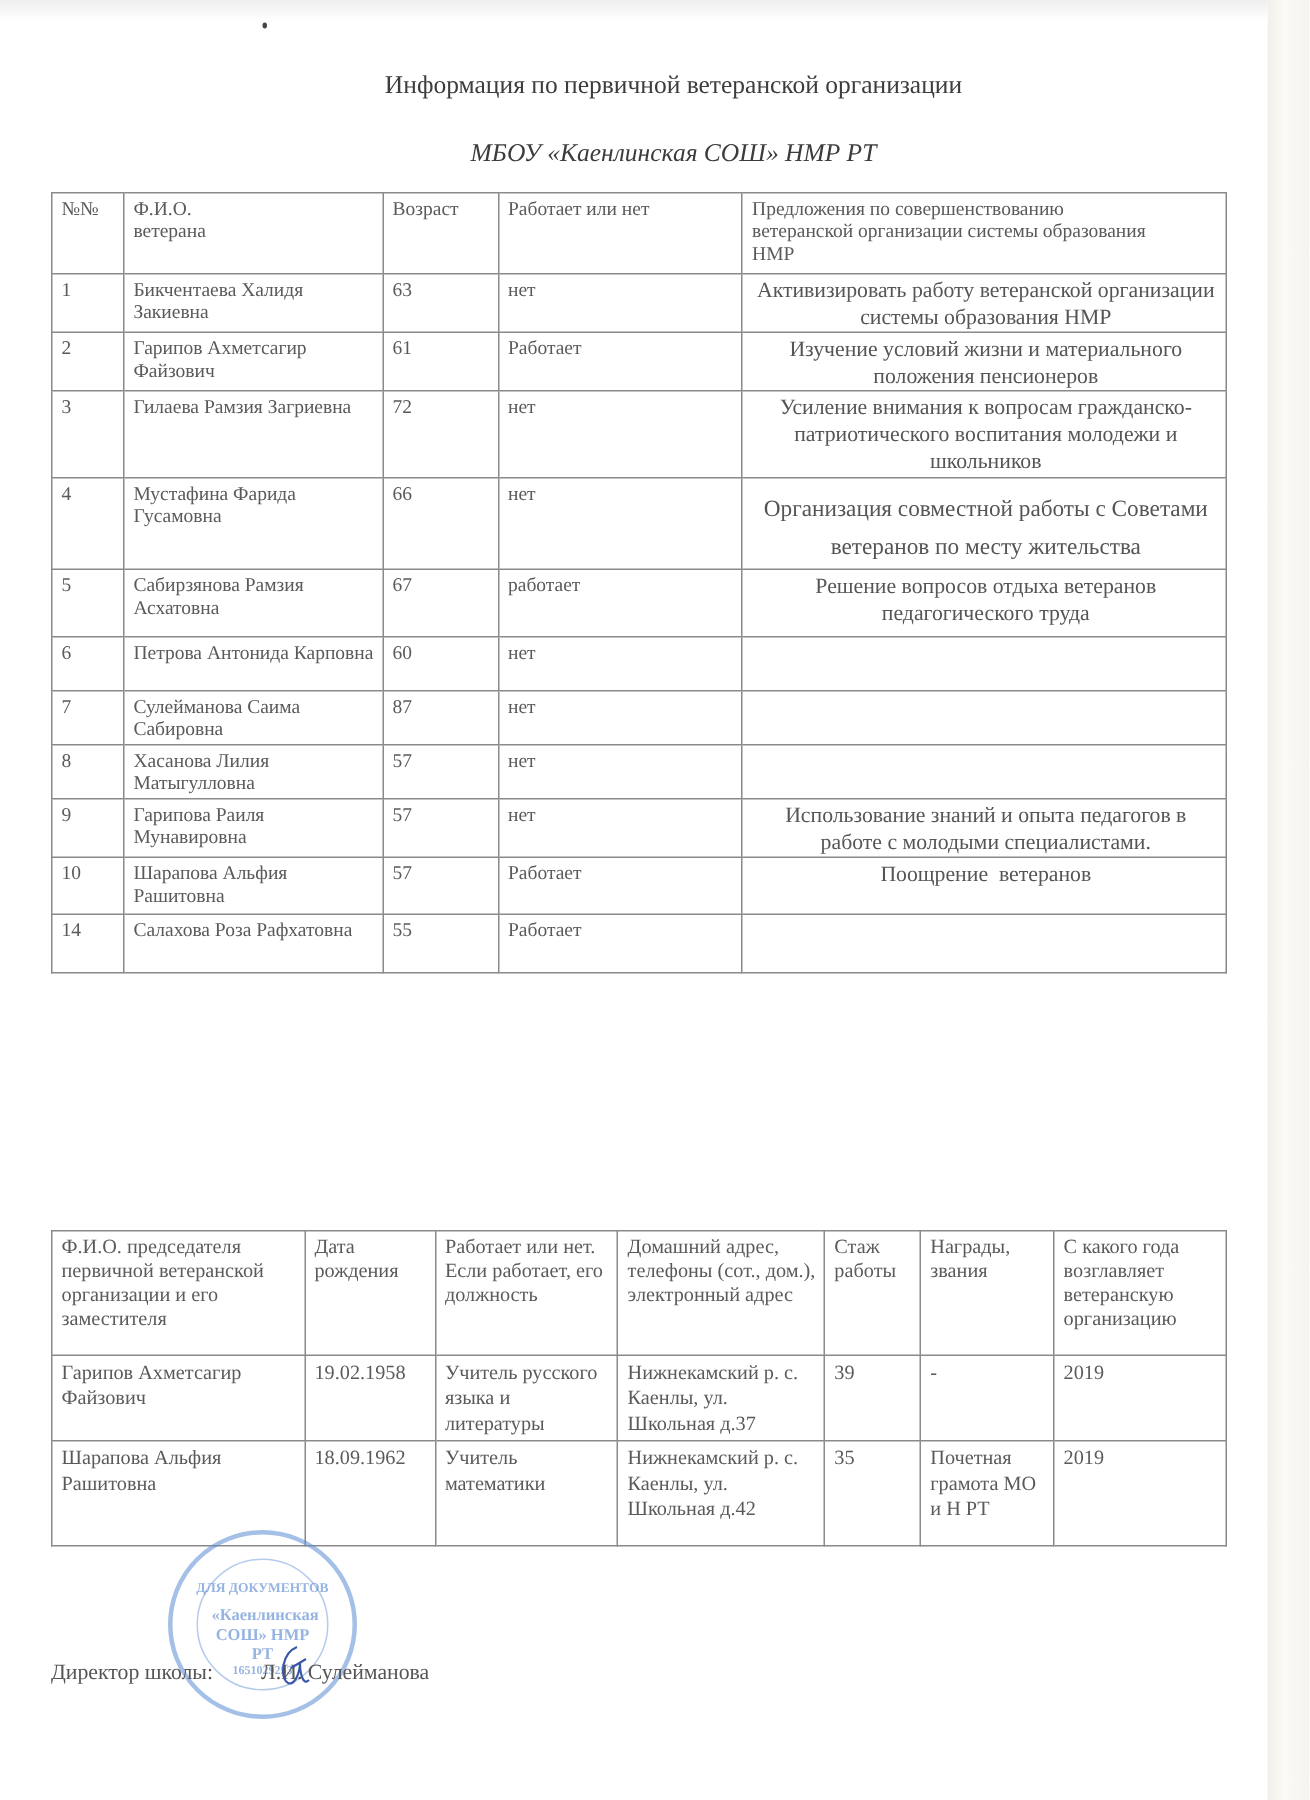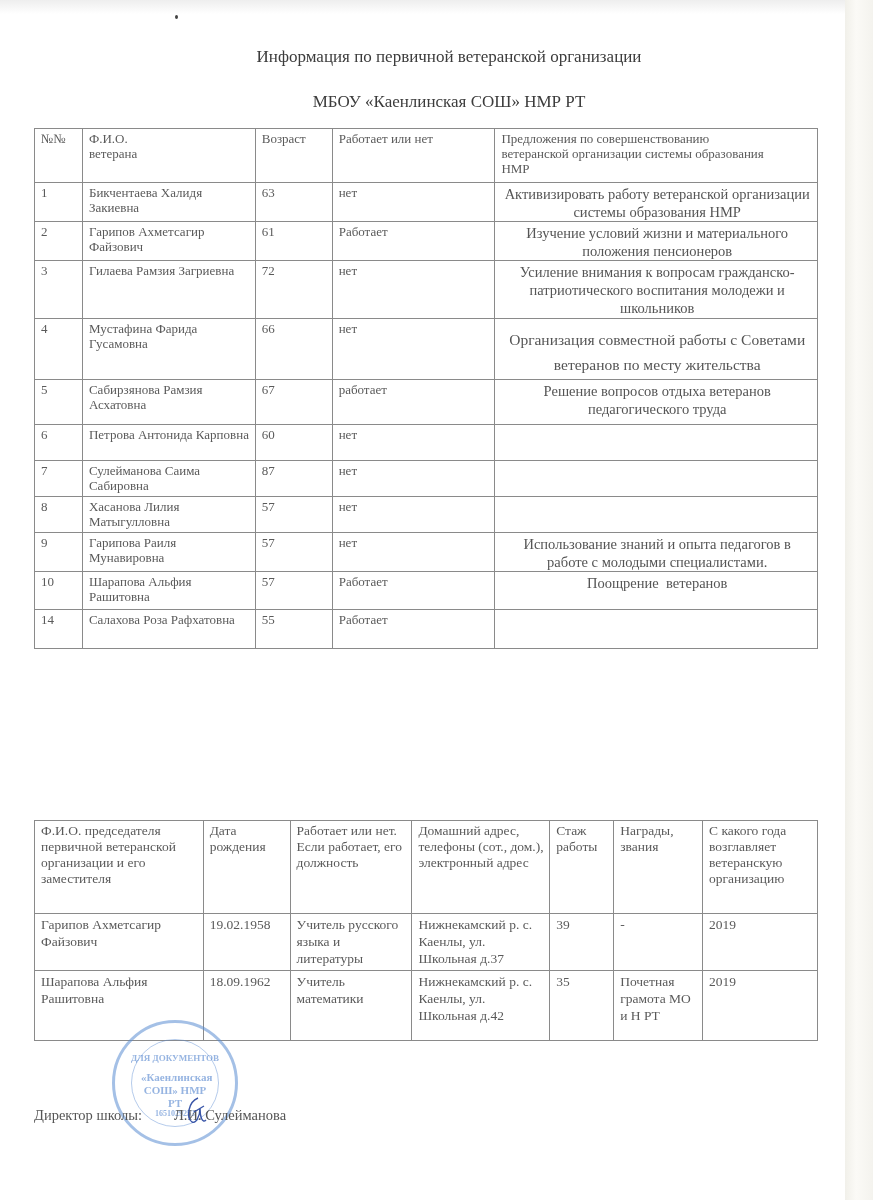--- a/index.html
+++ b/index.html
@@ -5,21 +5,21 @@
   html, body { margin:0; padding:0; }
   body { width:873px; height:1200px; background:#ffffff; position:relative; overflow:hidden;
          font-family:"Liberation Serif", "DejaVu Serif", serif; color:#555; }
   .page-strip { position:absolute; left:845px; top:0; width:28px; height:1200px;
                 background:linear-gradient(to right,#f1f0ea,#fbfaf6 40%,#f4f3ee); }
   .top-shade { position:absolute; left:0; top:0; width:845px; height:14px;
                background:linear-gradient(to bottom,#eeeeee,#ffffff); }
   .speck { position:absolute; left:175px; top:15px; width:3px; height:4px; background:#444; border-radius:50%; }
   .title { position:absolute; left:0; width:850px; text-align:center; font-size:17px; color:#3c3c3c;margin-left:24px; }
   #t1 { top:47px; }
-  #t2 { top:92px; }
+  #t2 { top:92px;font-style:italic; }
   table { position:absolute; border-collapse:collapse; font-size:13px; line-height:15px; color:#5a5a5a; }
   td, th { border:1px solid #8a8a8a; vertical-align:top; padding:2px 4px 0 6px; text-align:left; font-weight:normal; }
   #tbl1 { left:34px; top:128px; width:784px; }
   #tbl1 .big { font-size:14.5px; line-height:18px; color:#555;text-align:center; }
   #tbl1 .big2 { font-size:15.5px; line-height:25px; padding-top:8px; }
   #tbl2 { left:34px; top:820px; width:784px; }
   #tbl2 td { font-size:13.5px; line-height:17px; }
   #tbl2 th { font-size:13.5px; line-height:16px; }
   .stamp { position:absolute; left:112px; top:1020px; width:126px; height:126px; border-radius:50%;
            border:3px solid rgba(90,140,210,0.55); box-sizing:border-box; }
@@ -141,21 +141,21 @@
   <colgroup>
     <col style="width:169px">
       <col style="width:87px">
       <col style="width:122px">
       <col style="width:138px">
       <col style="width:64px">
       <col style="width:89px">
       <col style="width:115px">
   </colgroup>
   <tbody>
-      <tr style="height:93px">
+      <tr style="height:83px">
     <th>Ф.И.О. председателя первичной ветеранской организации и его заместителя</th>
     <th>Дата рождения</th>
     <th>Работает или нет. Если работает, его должность</th>
     <th>Домашний адрес, телефоны (сот., дом.), электронный адрес</th>
     <th>Стаж работы</th>
     <th>Награды, звания</th>
     <th>С какого года возглавляет ветеранскую организацию</th>
   </tr>
   <tr style="height:57px">
     <td>Гарипов Ахметсагир Файзович</td>

